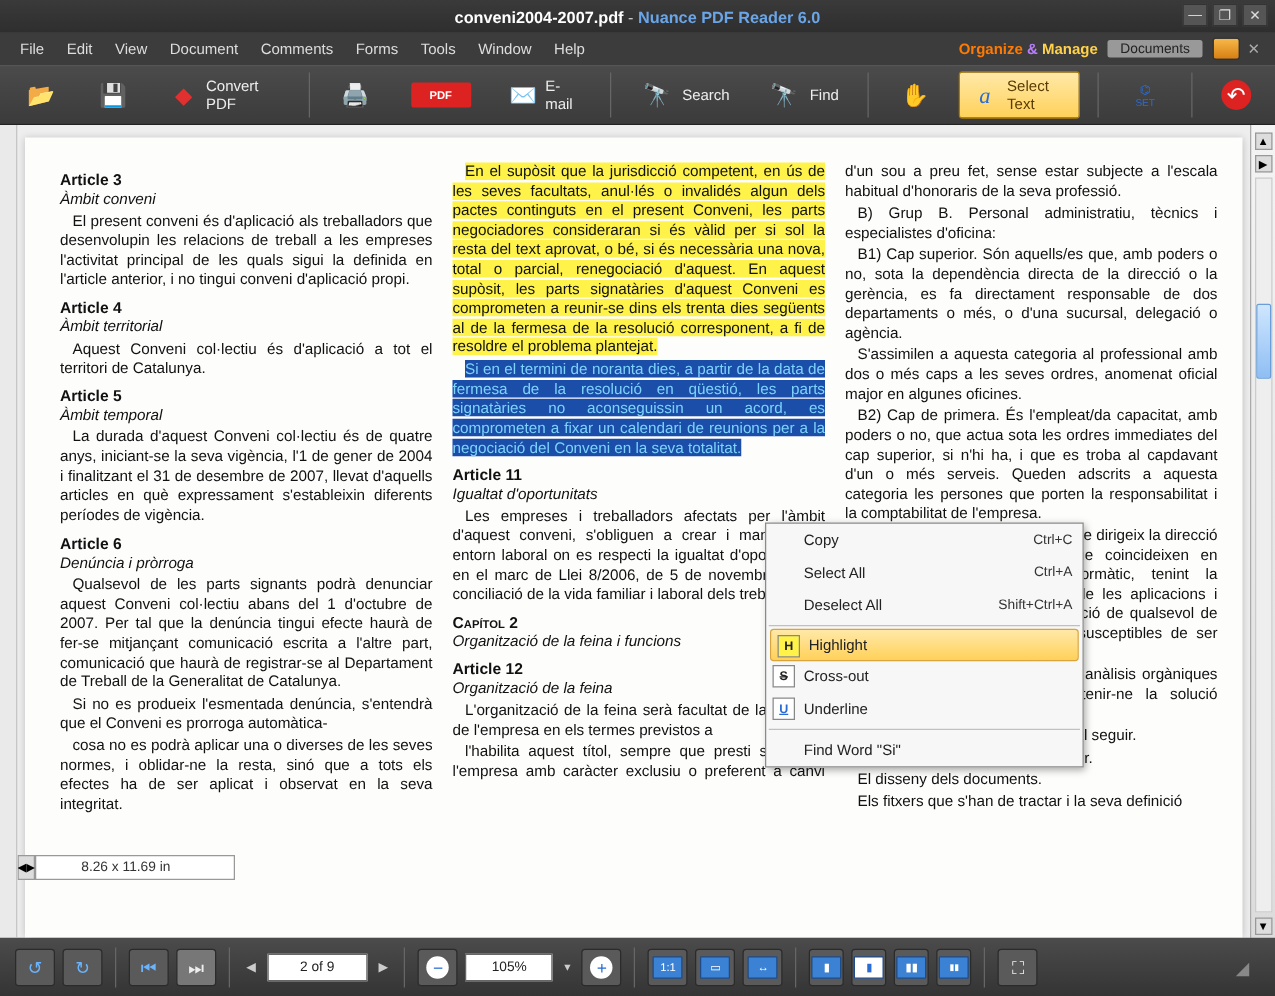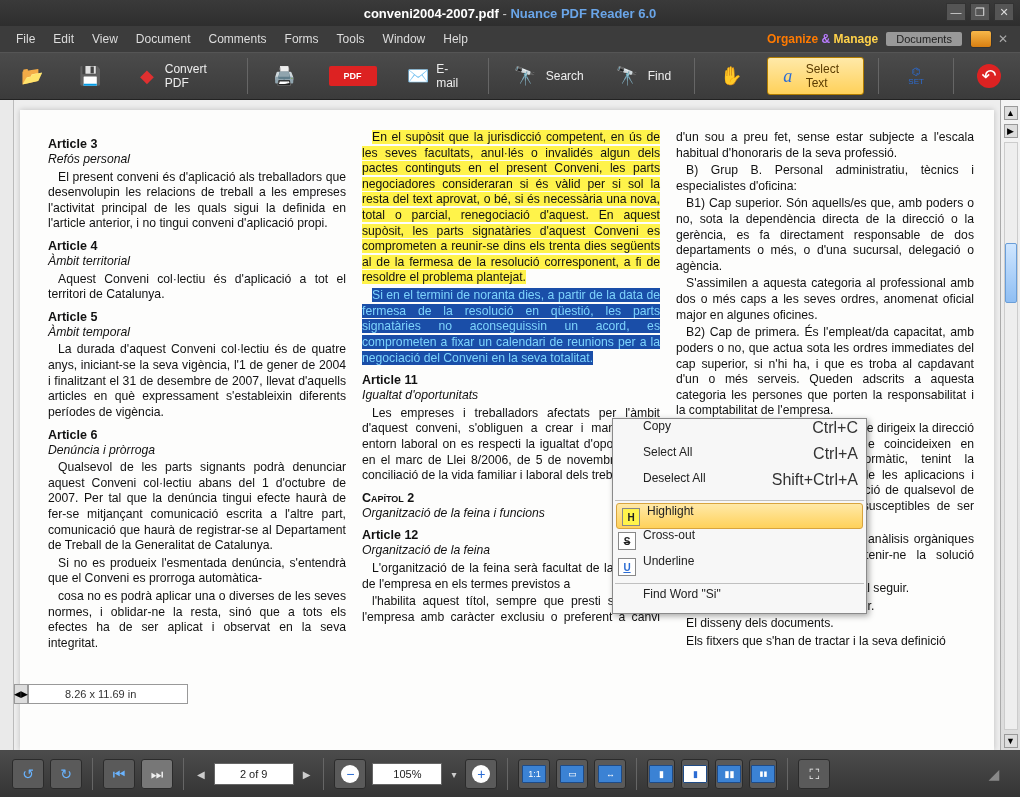--- a/index.html
+++ b/index.html
@@ -29,22 +29,22 @@
   .page h4{font-size:12.5px;font-weight:bold;margin-top:6px;}
   .page .it{font-style:italic;font-size:12.2px;margin-bottom:2px;}
   .page p{text-indent:10px;margin-bottom:2px;}
   .hl{background:#fff34a;}
   .sel{background:#1a4ea8;color:#7dd3fc;}
   .right-scroll{width:20px;background:linear-gradient(#f4f4f4,#dcdcdc);border-left:1px solid #aaa;display:flex;flex-direction:column;align-items:center;padding-top:4px;}
   .scroll-arrow{width:14px;height:14px;background:#ddd;border:1px solid #999;margin:2px;font-size:9px;display:flex;align-items:center;justify-content:center;cursor:pointer;}
   .scroll-track{flex:1;width:14px;background:#eee;border:1px solid #ccc;position:relative;margin:2px 0;}
   .scroll-thumb{position:absolute;top:100px;left:0;width:100%;height:60px;background:linear-gradient(#cfe6ff,#8fbef3);border:1px solid #6a9ed8;border-radius:2px;}
   .context-menu{position:absolute;left:612px;top:418px;width:255px;background:#f7f7f7;border:1px solid #8a8a8a;box-shadow:2px 2px 6px rgba(0,0,0,.35);font-size:12px;z-index:100;}
-  .context-menu .row{display:flex;height:26px;padding:0 8px 0 30px;position:relative;color:#222;}
-  .context-menu .row .shortcut{margin-left:auto;color:#333;font-size:16px;}
+  .context-menu .row{display:flex;align-items:center;height:26px;padding:0 8px 0 30px;position:relative;color:#222;}
+  .context-menu .row .shortcut{margin-left:auto;color:#333;font-size:11px;}
   .context-menu .sep{height:1px;background:#c0c0c0;margin:3px 2px;}
   .context-menu .row.hover{background:linear-gradient(#ffe9a8,#ffd15a);border:1px solid #d8a43e;height:26px;margin:-1px 3px;border-radius:3px;}
   .context-menu .row .mi-icon{position:absolute;left:5px;top:4px;width:18px;height:18px;border:1px solid #888;font-size:10px;font-weight:bold;display:flex;align-items:center;justify-content:center;background:#fff;}
   .context-menu .row .hi{background:#fff34a;}
   .bottom-size{position:absolute;left:14px;bottom:46px;width:160px;height:20px;background:#fff;border:1px solid #999;font-size:11px;color:#333;display:flex;align-items:center;padding-left:36px;}
   .bottom-handles{position:absolute;left:0;bottom:46px;width:14px;height:20px;background:#ddd;border:1px solid #999;display:flex;align-items:center;justify-content:center;font-size:9px;}
   .navbar{height:46px;background:linear-gradient(#4b4b4b,#343434);display:flex;align-items:center;padding:0 12px;gap:6px;position:absolute;bottom:0;left:0;right:0;}
   .nbtn{width:32px;height:30px;background:#5a5a5a;border:1px solid #2b2b2b;border-radius:3px;display:flex;align-items:center;justify-content:center;color:#eee;font-size:14px;cursor:pointer;}
   .nbtn.mini{width:28px;}
   .nav-sep{width:1px;height:32px;background:#666;margin:0 4px;}
@@ -136,21 +136,21 @@
   <div class="tbtn">
       <div class="ticon" style="background:#d22;color:#fff;width:24px;height:24px;border-radius:12px;">↶</div>
     </div>
 </div>
 
 <div class="content">
   <div class="left-gutter"></div>
   <div class="page-area">
     <div class="page">
       <h4>Article 3</h4>
-      <div class="it">Refós personal</div>
+      <div class="it">Àmbit conveni</div>
       <p>El present conveni és d'aplicació als treballadors que desenvolupin les relacions de treball a les empreses l'activitat principal de les quals sigui la definida en l'article anterior, i no tingui conveni d'aplicació propi.</p>
       <h4>Article 4</h4>
       <div class="it">Àmbit territorial</div>
       <p>Aquest Conveni col·lectiu és d'aplicació a tot el territori de Catalunya.</p>
       <h4>Article 5</h4>
       <div class="it">Àmbit temporal</div>
       <p>La durada d'aquest Conveni col·lectiu és de quatre anys, iniciant-se la seva vigència, l'1 de gener de 2004 i finalitzant el 31 de desembre de 2007, llevat d'aquells articles en què expressament s'estableixin diferents períodes de vigència.</p>
       <h4>Article 6</h4>
       <div class="it">Denúncia i pròrroga</div>
       <p>Qualsevol de les parts signants podrà denunciar aquest Conveni col·lectiu abans del 1 d'octubre de 2007. Per tal que la denúncia tingui efecte haurà de fer-se mitjançant comunicació escrita a l'altre part, comunicació que haurà de registrar-se al Departament de Treball de la Generalitat de Catalunya.</p>

